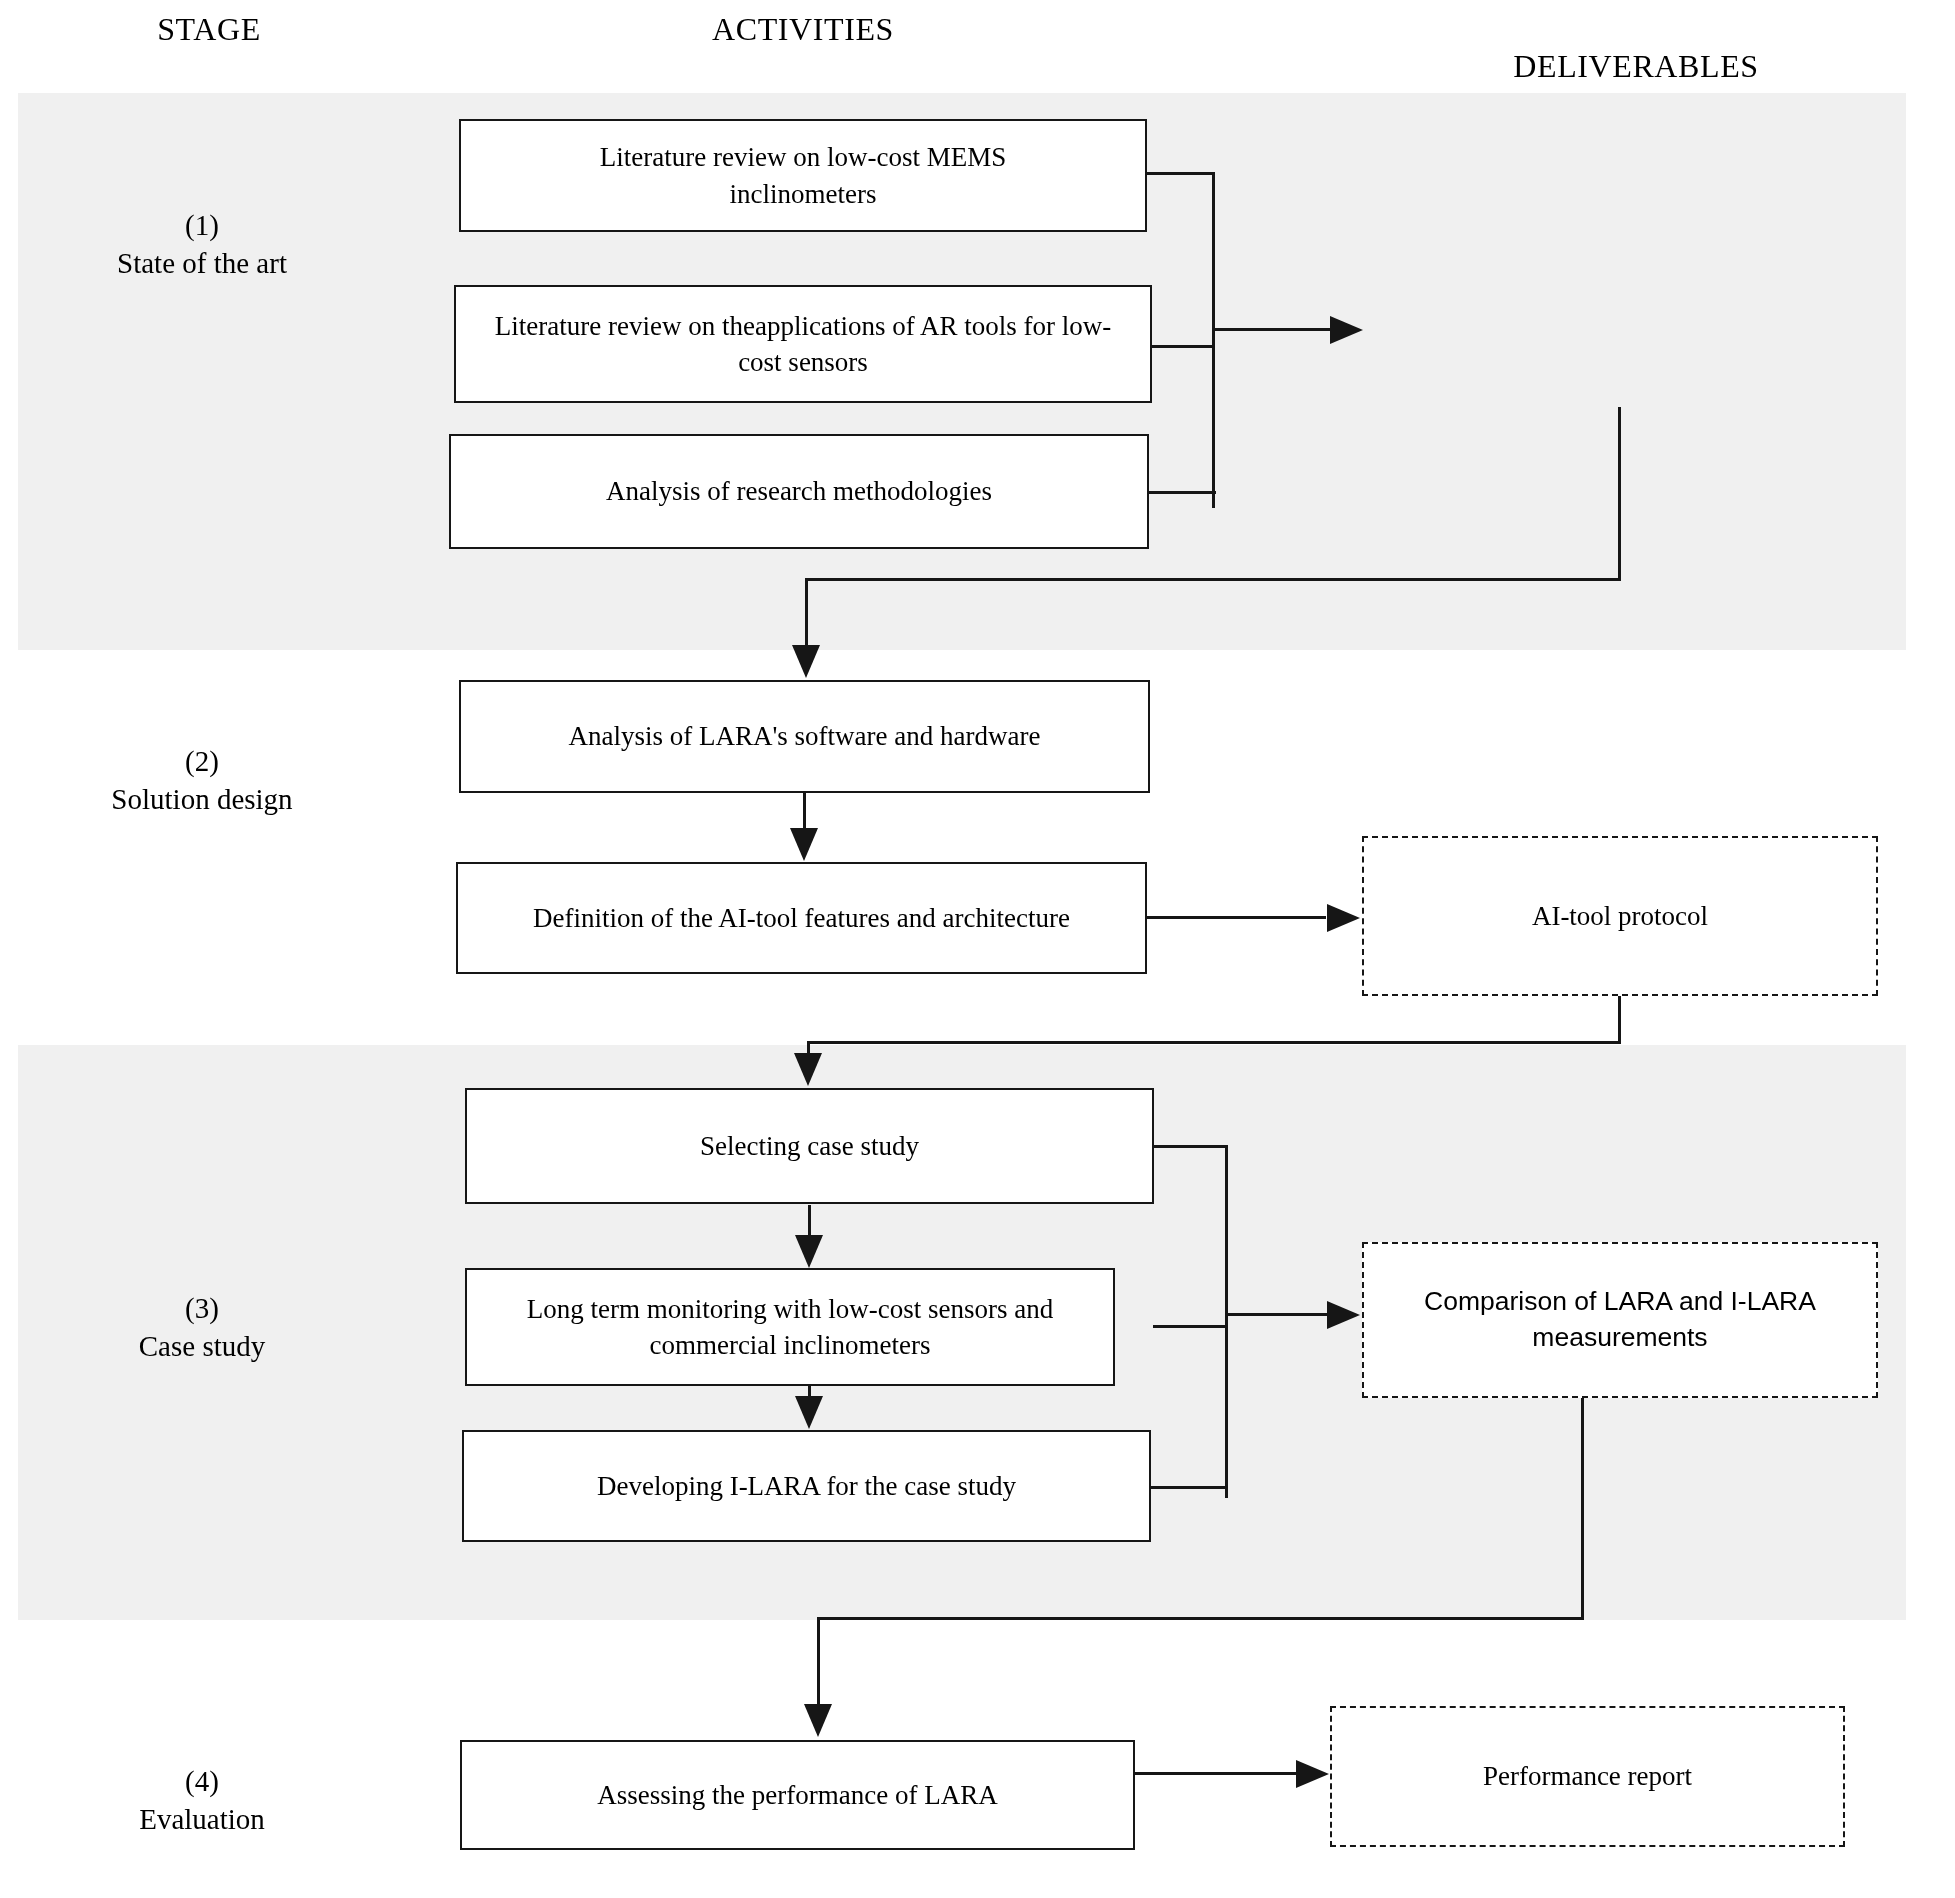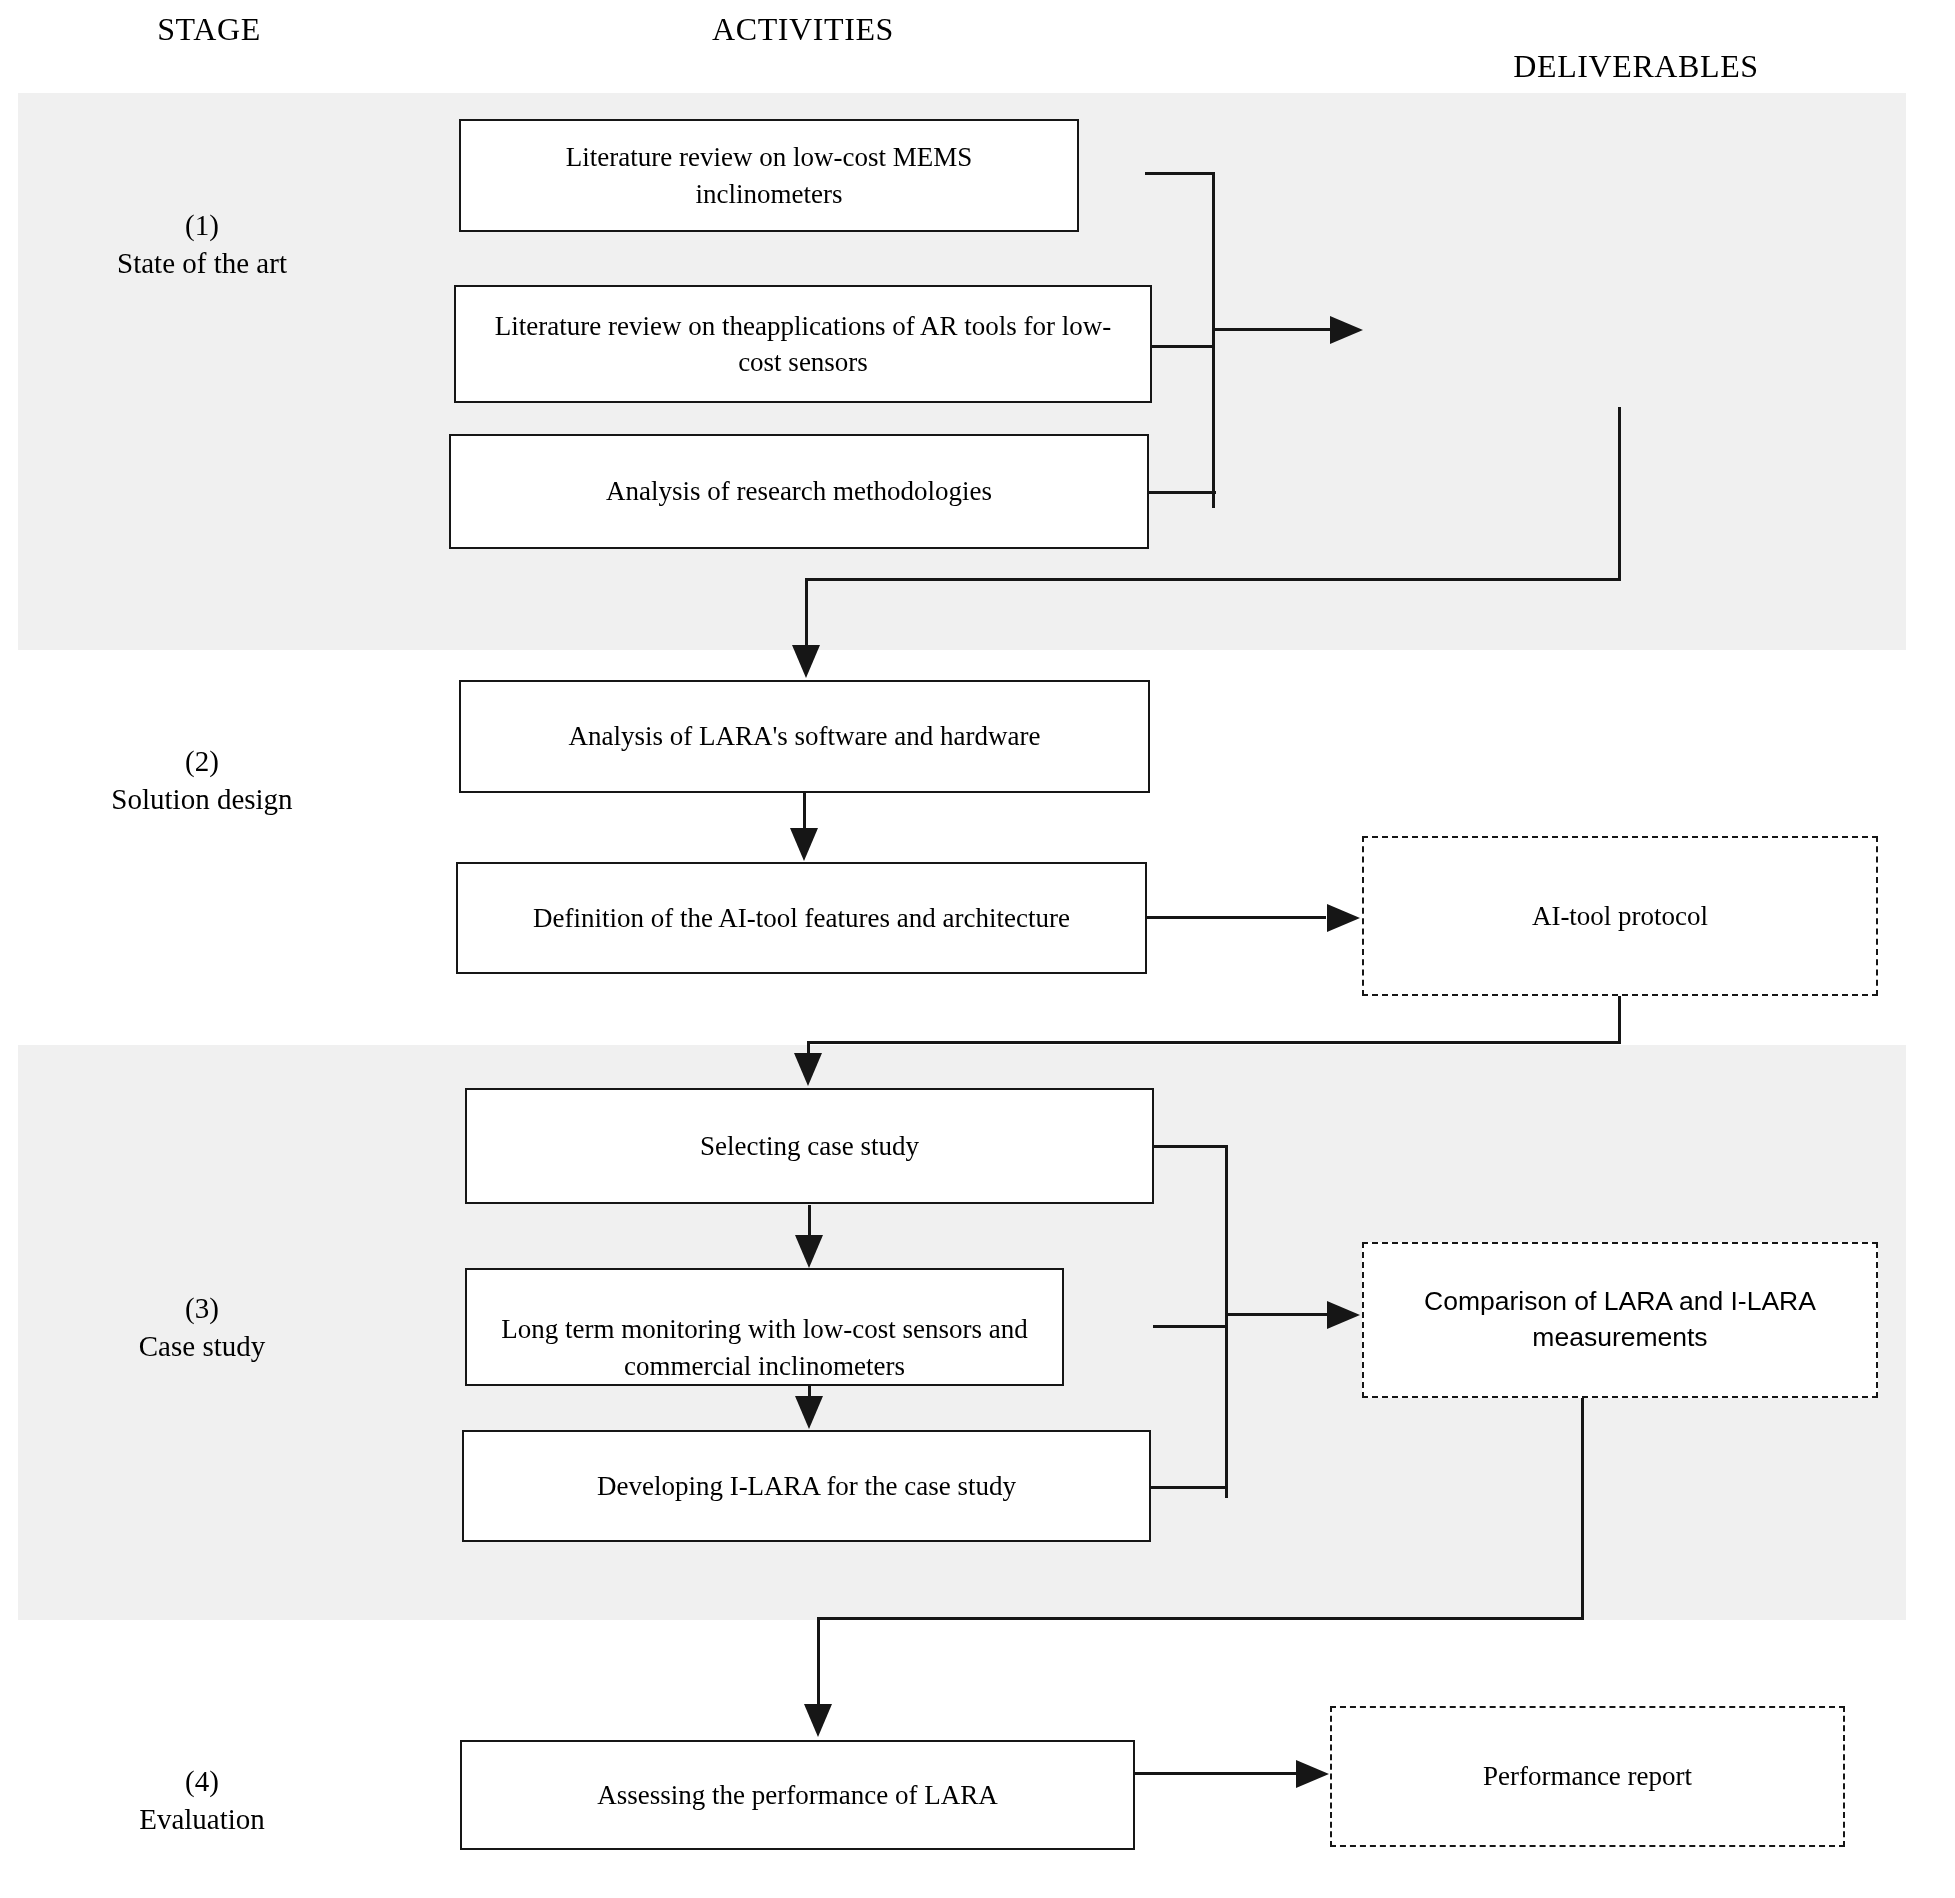--- a/index.html
+++ b/index.html
@@ -17,27 +17,27 @@
   .stage-label{position:absolute;width:364px;text-align:center;font-size:29px;line-height:38px;}
   .s1{left:20px;top:206px;}
   .s2{left:20px;top:742px;}
   .s3{left:20px;top:1289px;}
   .s4{left:20px;top:1762px;}
   .stage-label span{display:block;}
 
   .box{position:absolute;background:#ffffff;border:2.9px solid #161616;box-sizing:border-box;
        display:flex;align-items:center;justify-content:center;text-align:center;
        font-size:27px;line-height:1.35;padding:0 17.6px;}
-  .a1{left:459px;top:119px;width:620px;height:113px;}
+  .a1{left:459px;top:119px;width:688px;height:113px;}
   .a2{left:454px;top:285px;width:698px;height:118px;}
   .a3{left:449px;top:434px;width:700px;height:115px;}
   .a4{left:459px;top:680px;width:691px;height:113px;}
   .a5{left:456px;top:862px;width:691px;height:112px;}
   .a6{left:465px;top:1088px;width:689px;height:116px;}
-  .a7{left:465px;top:1268px;width:599px;height:118px;align-items:flex-end;}
+  .a7{left:465px;top:1268px;width:650px;height:118px;}
   .a8{left:462px;top:1430px;width:689px;height:112px;}
   .a9{left:460px;top:1740px;width:675px;height:110px;}
   .a1 span{max-width:506px;}
   .a2 span{max-width:623px;}
 
   .dbox{position:absolute;background:#ffffff;border:2.9px dashed #161616;box-sizing:border-box;
         display:flex;align-items:center;justify-content:center;text-align:center;
         font-size:27px;line-height:1.35;padding:0 17.6px;}
   .d1{left:1364px;top:246px;width:514px;height:161px;}
   .d2{left:1362px;top:836px;width:516px;height:160px;}

